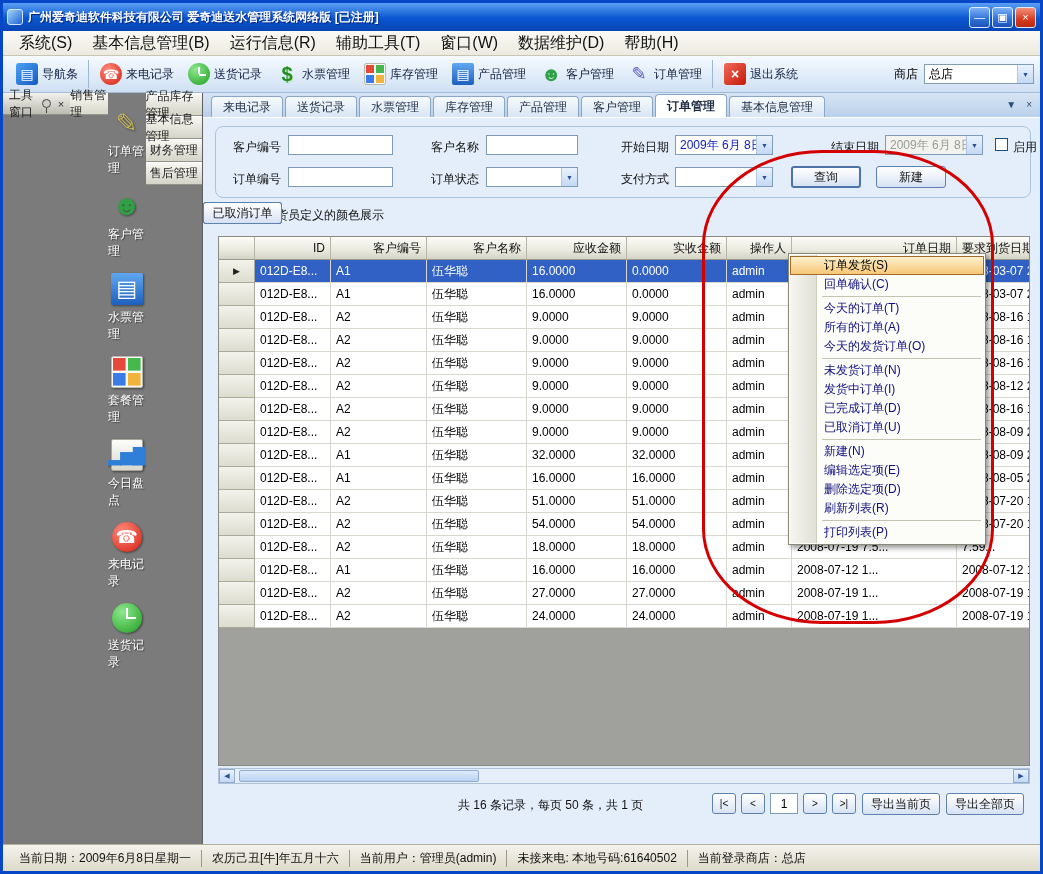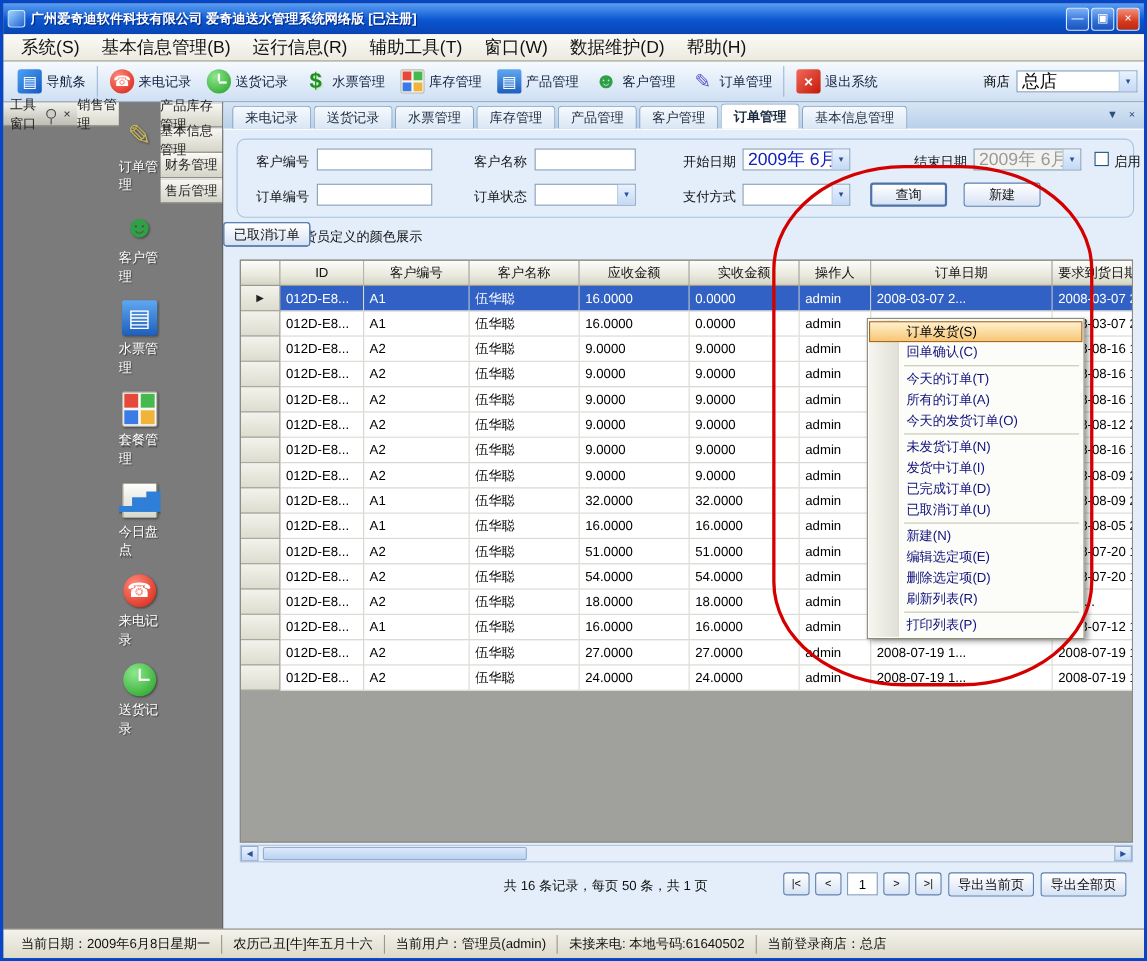--- a/index.html
+++ b/index.html
@@ -46,21 +46,21 @@
               background-image:linear-gradient(#E5493B,#E5493B),linear-gradient(#46B94E,#46B94E),
                                linear-gradient(#3B7BE5,#3B7BE5),linear-gradient(#F0B43C,#F0B43C);
               background-size:42% 42%; background-repeat:no-repeat;
               background-position:8% 8%, 92% 8%, 8% 92%, 92% 92%; color:transparent; }
   .ic-clock { background:radial-gradient(circle at 35% 30%,#8EE88E,#1F9E1F); border-radius:50%; position:relative; }
   .ic-clock::before { content:""; position:absolute; left:50%; top:18%; width:2px; height:34%; background:#fff; transform:translateX(-50%); }
   .ic-clock::after  { content:""; position:absolute; left:50%; top:48%; width:30%; height:2px; background:#fff; }
   .ic-chart { color:#2060C0; font-size:13px; letter-spacing:-1px; }
 
   .combo { display:inline-flex; align-items:center; background:#fff; border:1px solid #7F9DB9; height:20px; }
-  .combo .combo-text { flex:1; font-size:16px; padding:0 4px; white-space:nowrap; overflow:hidden; }
+  .combo .combo-text { flex:1; font-size:12px; padding:0 4px; white-space:nowrap; overflow:hidden; }
   .combo .combo-arrow { width:16px; height:100%; flex:none; display:flex; align-items:center; justify-content:center;
                         font-size:7px; color:#2B4E9B; border-left:1px solid #AFC7E2;
                         background:linear-gradient(180deg,#EAF2FC,#C3D9F5); }
   .store-combo { width:110px; }
 
   
   .main { display:flex; height:751px; }
 
   
   .sidebar { width:200px; flex:none; background:#7B7B7B; display:flex; flex-direction:row; border-right:1px solid #5E5E5E; }
@@ -121,21 +121,21 @@
   .f-btn { position:absolute; top:48px; width:70px; height:22px; line-height:20px; }
   .btn-query { left:588px; border:2px solid #4E73A8; line-height:18px; }
   .btn-new { left:673px; }
   .colorcb-box { position:absolute; left:18px; top:88px; }
   .colorcb-label { position:absolute; left:37px; top:89px; }
   .status-btn { position:absolute; top:84px; width:79px; height:22px; line-height:20px; }
 
   
   .grid { position:absolute; left:15px; top:143px; width:812px; height:530px; background:#A0A09C; border:1px solid #8A8A82; overflow:hidden; }
   table.dgrid { border-collapse:separate; border-spacing:0; table-layout:fixed; width:810px; font-size:12px; }
-  .dgrid th { height:23px; font-weight:normal; text-align:center; padding:0 5px; color:#111;
+  .dgrid th { height:23px; font-weight:normal; text-align:right; padding:0 5px; color:#111;
               background:linear-gradient(180deg,#FDFDFA,#E9E9DE 60%,#D4D4C6);
               border-right:1px solid #B5B5A8; border-bottom:1px solid #99998C; overflow:hidden; white-space:nowrap; }
   .dgrid td { height:23px; background:#fff; padding:0 5px; border-right:1px solid #D8D8D0; border-bottom:1px solid #D8D8D0;
               overflow:hidden; white-space:nowrap; color:#000; }
   .dgrid td.rowsel { background:linear-gradient(180deg,#F3F3EC,#DCDCCF); border-right:1px solid #A9A99C;
                      border-bottom:1px solid #A9A99C; text-align:center; font-size:9px; color:#222; }
   .dgrid tr.sel td:not(.rowsel) { background:var(--selection,#3161C4); color:#fff; }
 
   
   .hscroll { position:absolute; left:15px; top:675px; width:812px; height:16px; background:#E6EEF9; border:1px solid #AFC2DC;
@@ -151,21 +151,21 @@
   .pg-summary { position:absolute; left:255px; top:7px; font-size:12px; color:#111; }
   .pg-btn { position:absolute; top:3px; width:24px; height:21px; line-height:19px; font-size:10px; }
   .pg-first { left:509px; } .pg-prev { left:538px; } .pg-next { left:600px; } .pg-last { left:629px; }
   .pg-input { position:absolute; left:567px; top:3px; width:28px; height:21px; border:1px solid #7F9DB9; text-align:center;
               font-size:12px; font-family:inherit; }
   .pg-export { position:absolute; top:3px; width:78px; height:22px; line-height:20px; }
   .exp-cur { left:659px; } .exp-all { left:743px; }
 
   
   .ctxmenu { position:absolute; left:585px; top:160px; width:198px; background:#FCFCF9; border:1px solid #8A8A7A;
-             box-shadow:3px 3px 5px rgba(0,0,0,.4); padding:2px 1px; z-index:40;margin-top:36px; }
+             box-shadow:3px 3px 5px rgba(0,0,0,.4); padding:2px 1px; z-index:40; }
   .ctxmenu::before { content:""; position:absolute; left:1px; top:1px; bottom:1px; width:26px;
                      background:linear-gradient(90deg,#F6F5F0,#E2E1D6); border-right:1px solid #CFCDC0; }
   .mi { position:relative; height:19px; line-height:19px; padding-left:34px; font-size:12px; color:#10107E;
         white-space:nowrap; }
   .mi.hot { background:linear-gradient(180deg,#FFF3D2,var(--menu_highlight,#F6C471)); outline:1px solid #A66A28;
             outline-offset:-1px; color:#000; }
   .mi.divider { height:5px; padding:0; }
   .mi.divider::after { content:""; position:absolute; left:32px; right:3px; top:2px; border-top:1px solid #C5C3B2; }
 
   

